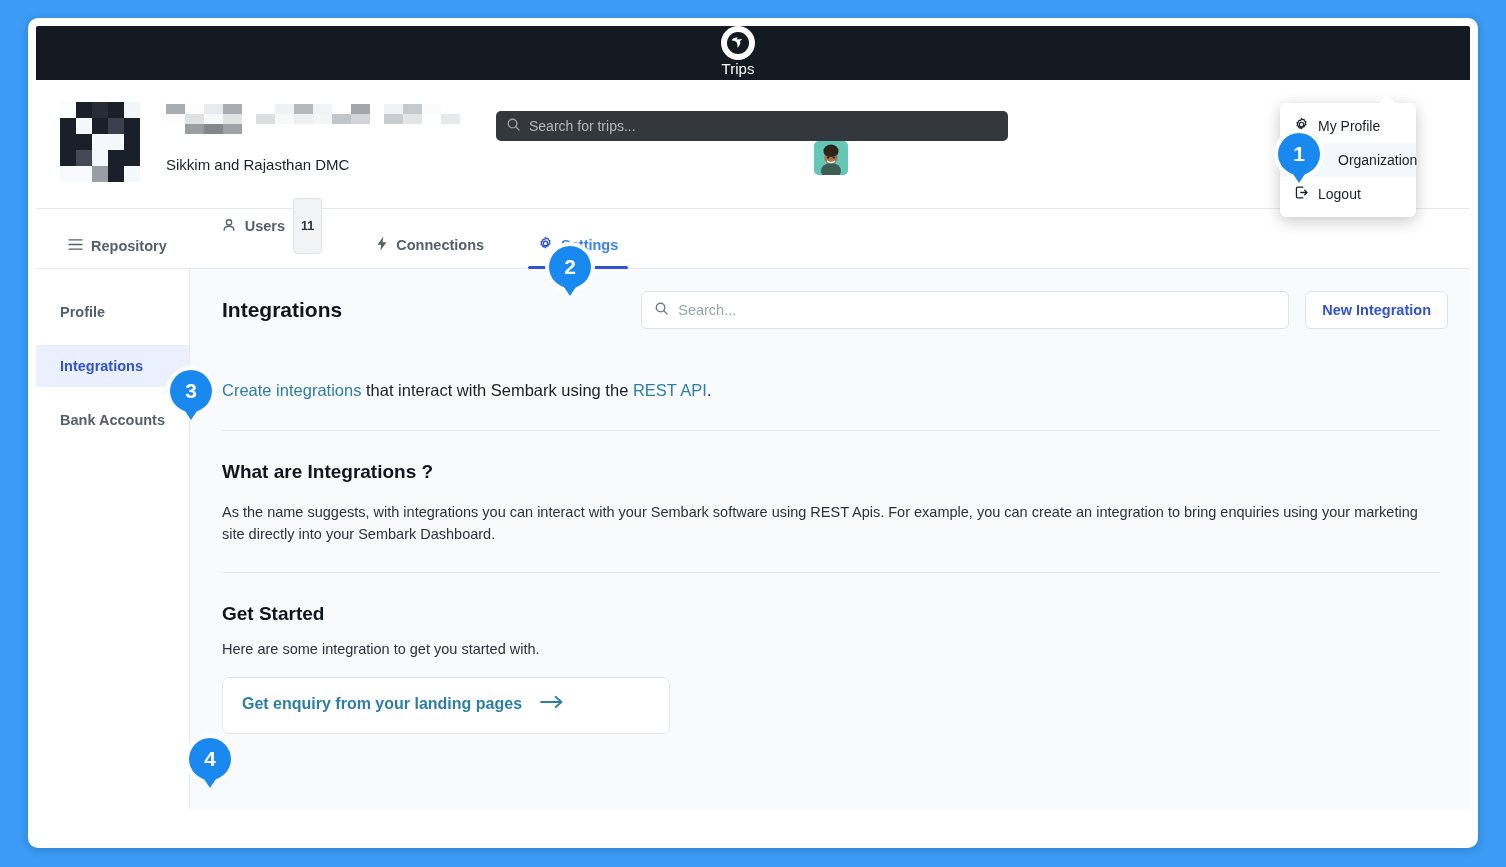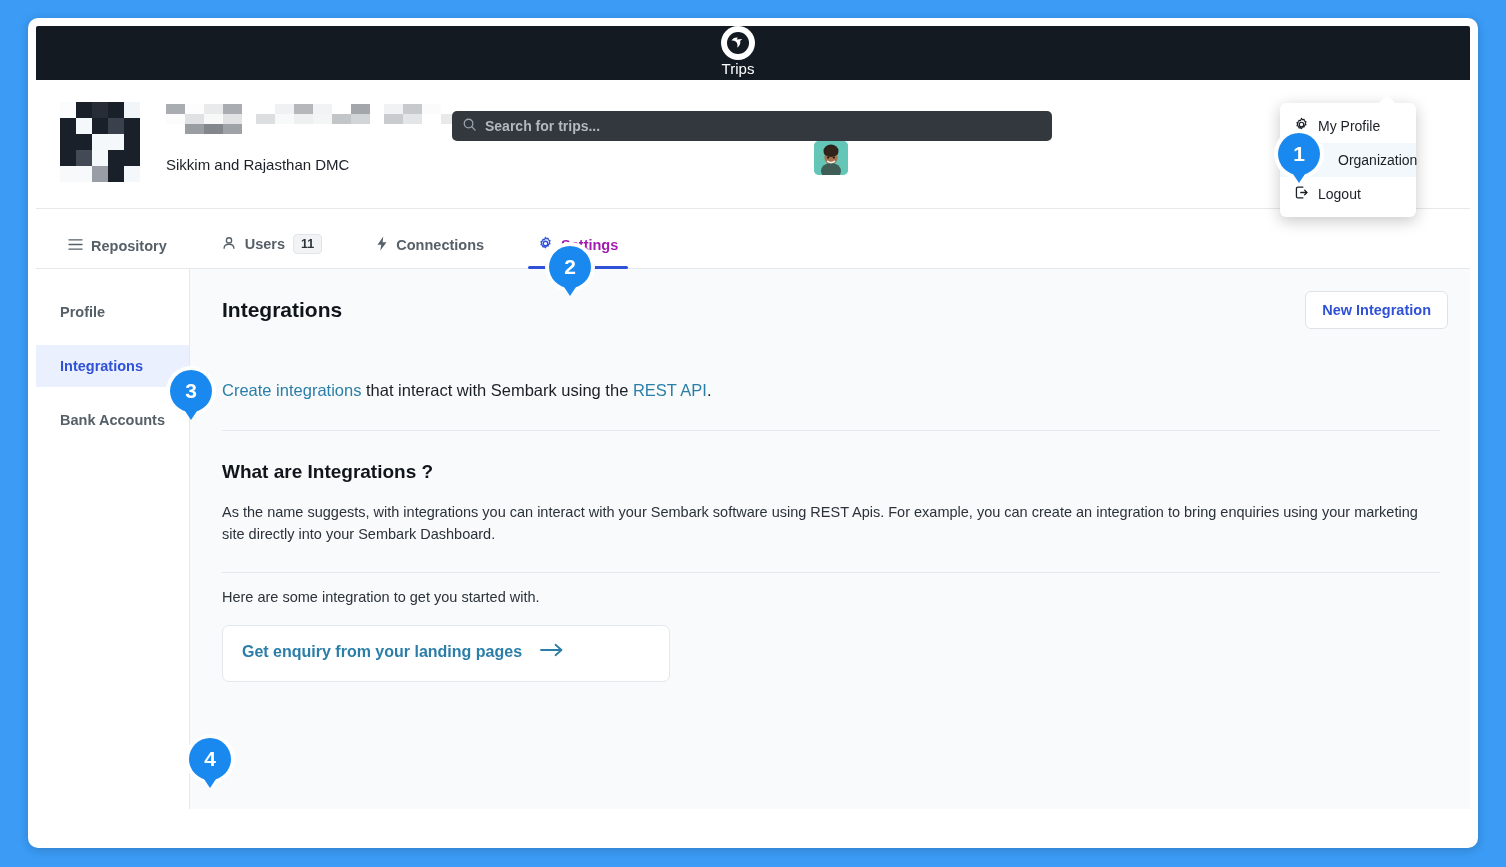--- a/index.html
+++ b/index.html
@@ -48,30 +48,29 @@
   .brand-logo svg { display:block; }
   .nav-link {
     color: #ffffff;
     font-size: 15px;
     margin-right: 28px;
     white-space: nowrap;
     cursor: pointer;
   }
   .nav-spacer { flex: 1 1 auto; }
   .searchbar {
-    width: 600px;
+    width: 512px;
     height: 30px;
     background: #32383e;
     border-radius: 5px;
     display: flex;
     align-items: center;
     padding: 0 10px;
     margin: 0 20px;
     flex: 0 0 auto;
-    font-weight: bold;
   }
   .searchbar .ph {
     color: #b3b9be;
     font-size: 14px;
     margin-left: 8px;
   }
   .right-links { display: flex; align-items: center; }
   .right-links .nav-link { margin-right: 26px; }
   .avatar {
     width: 34px; height: 34px;
@@ -161,36 +160,36 @@
     gap: 8px;
     font-size: 14.5px;
     font-weight: bold;
     color: #566069;
     padding: 0 6px 14px 6px;
     margin-right: 42px;
     cursor: pointer;
     position: relative;
     white-space: nowrap;
   }
-  .tab.active { color: #a21caf; }
+  .tab.active { color: #3b82f6; }
   .tab.active:after {
     content:"";
     position:absolute;
     left:-4px; right:-4px; bottom:-1px;
     height: 3px;
     background: #2f51d8;
     border-radius: 2px;
   }
   .badge-count {
     background: #f1f3f5;
     border: 1px solid #e1e5e9;
     border-radius: 4px;
     font-size: 12.5px;
     color: #2b323a;
-    padding: 2px 7px;
+    padding: 20px 7px;
     font-weight: bold;
   }
 
   
   .body { display: flex; height: 540px; }
   .sidebar {
     width: 154px;
     flex: 0 0 154px;
     border-right: 1px solid #e6e9ec;
     padding-top: 22px;
@@ -543,37 +542,47 @@
       <div class="side-item">Profile</div>
       <div class="side-item active">Integrations</div>
       <div class="side-item">Bank Accounts</div>
     </div>
 
     <div class="content">
 
       <div class="content-head">
         <div class="page-title">Integrations</div>
         <div class="ch-spacer"></div>
+        <div class="c-search">
+          <span>
+            <svg width="15" height="15" viewBox="0 0 16 16" aria-hidden="true">
+              <circle cx="7" cy="7" r="4.6" fill="none" stroke="#6d757d" stroke-width="1.4"></circle>
+              <line x1="10.4" y1="10.4" x2="14" y2="14" stroke="#6d757d" stroke-width="1.4" stroke-linecap="round"></line>
+            </svg>
+          </span>
+          <span class="ph">Search...</span>
+        </div>
         <div class="btn-new">New Integration</div>
       </div>
 
       <div class="sect">
         <div class="lead">
           <a>Create integrations</a><span> that interact with Sembark using the </span><a>REST API</a><span>.</span>
         </div>
       </div>
       <div class="hr"></div>
 
       <div class="sect">
         <div class="h2">What are Integrations ?</div>
         <div class="para">As the name suggests, with integrations you can interact with your Sembark software using REST Apis. For example, you can create an integration to bring enquiries using your marketing site directly into your Sembark Dashboard.</div>
       </div>
       <div class="hr"></div>
 
       <div class="sect">
+        <div class="h2">Get Started</div>
         <div class="para2">Here are some integration to get you started with.</div>
         <div class="card">
           <div class="card-title">
             <span>Get enquiry from your landing pages</span>
             <span>
               <svg width="24" height="14" viewBox="0 0 24 14" aria-hidden="true">
                 <line x1="1" y1="7" x2="21" y2="7" stroke="#2b7ea8" stroke-width="1.8" stroke-linecap="round"></line>
                 <polyline points="15.5,1.8 21.5,7 15.5,12.2" fill="none" stroke="#2b7ea8" stroke-width="1.8" stroke-linecap="round" stroke-linejoin="round"></polyline>
               </svg>
             </span>

